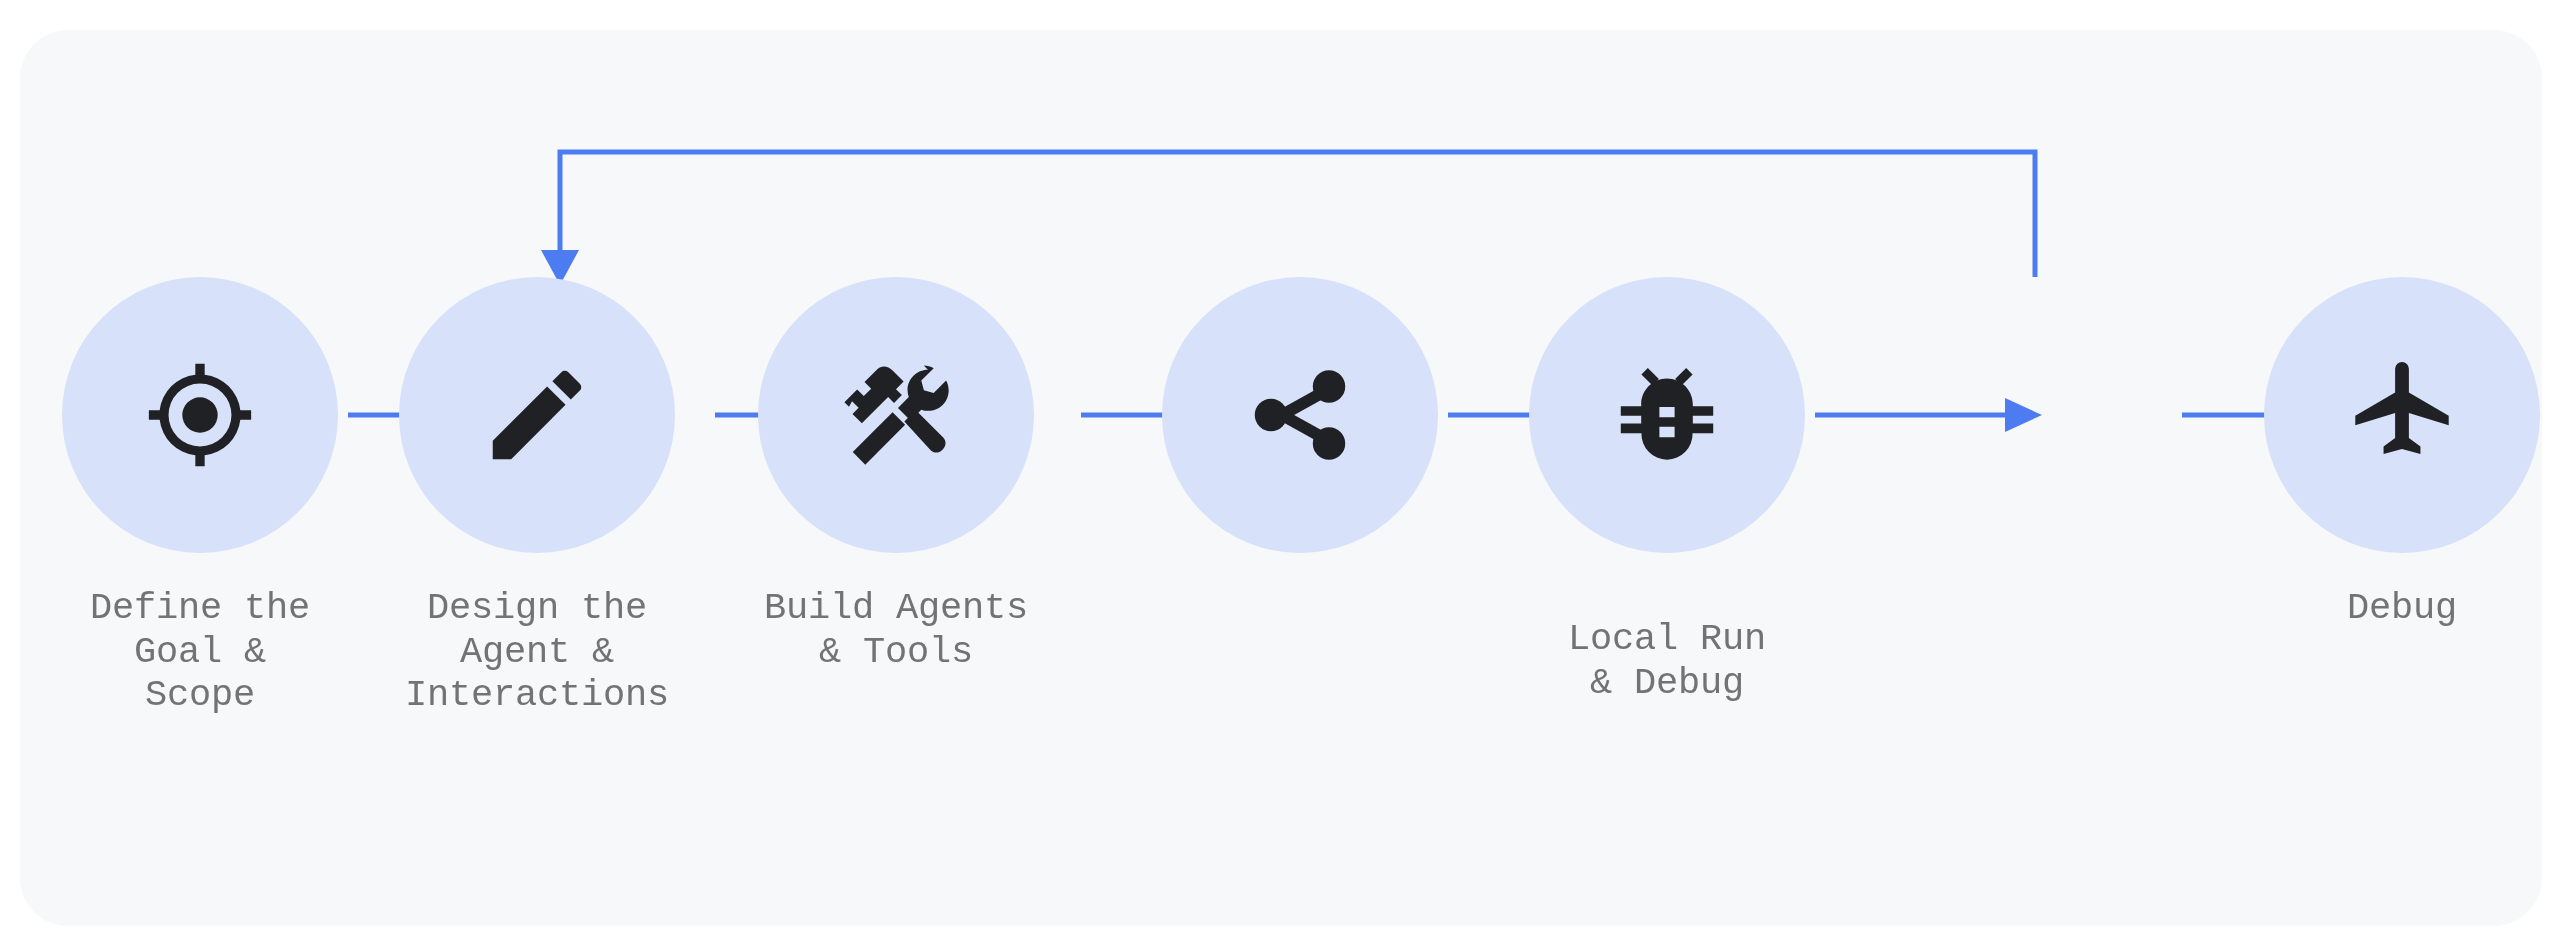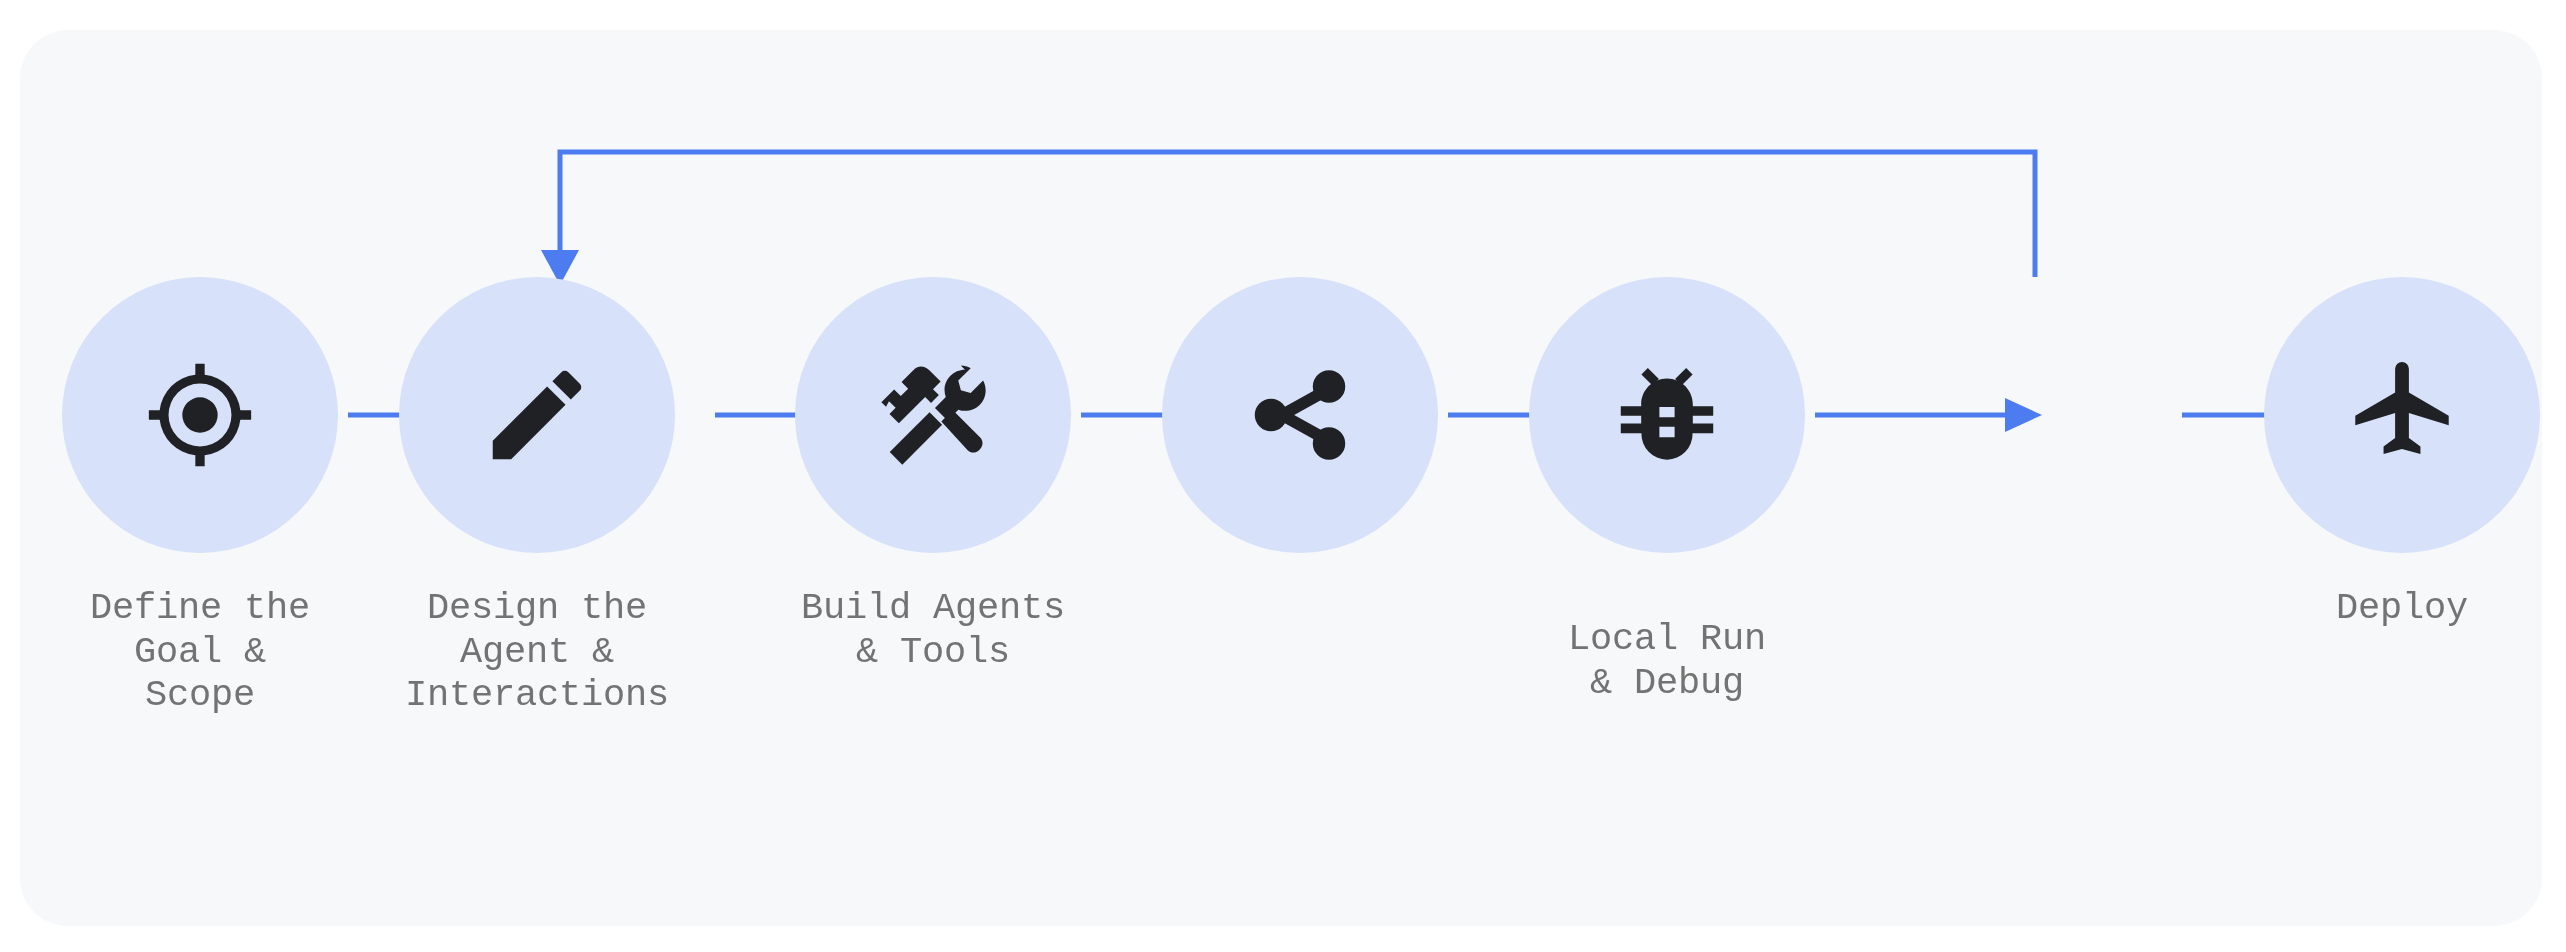--- a/index.html
+++ b/index.html
@@ -152,21 +152,21 @@
         <svg viewBox="0 0 24 24" xmlns="http://www.w3.org/2000/svg">
           <path d="M3 17.25V21h3.75L17.81 9.94l-3.75-3.75L3 17.25z"></path>
           <path d="M20.71 7.04a1 1 0 0 0 0-1.41l-2.34-2.34a1 1 0 0 0-1.41 0l-1.83 1.83 3.75 3.75 1.83-1.83z"></path>
         </svg>
       </div>
       <div class="step-label">Design the
 Agent &amp;
 Interactions</div>
     </div>
 
-    <div class="step" style="left:913px;">
+    <div class="step" style="left:876px;">
       <div class="step-circle">
         <svg viewBox="0 0 24 24" xmlns="http://www.w3.org/2000/svg">
           <path d="M1.5 9.4 4.1 6.8l1.35 1.35 1.5-1.5L5.6 5.3 8.2 2.7c.95-.95 2.25-.6 3.05.2l2.3 2.3-1.55 1.55 1.2 1.2-1.6 1.6-1.2-1.2-5.35 5.35-1.9-1.9 1.25-1.25-1.35-1.35L2.45 10.3 1.5 9.4z"></path>
           <path d="M18.5 2.8c-2.3 0-4.15 1.85-4.15 4.15 0 .5.09.97.25 1.41l-2.2 2.2 2.55 2.55 2.2-2.2c.44.16.91.25 1.41.25 2.3 0 4.15-1.85 4.15-4.15 0-.73-.19-1.42-.52-2.02l-2.53 2.53-1.99-.53-.53-1.99 2.53-2.53c-.6-.33-1.29-.52-2.02-.52z"></path>
           <path d="m3.2 19.55 8.1-8.1 2.55 2.55-8.1 8.1-2.55-2.55z"></path>
           <path d="m13.7 13.3 2.3-2.3 5.6 5.6c.63.63.63 1.67 0 2.3l-.25.25c-.63.63-1.67.63-2.3 0l-5.35-5.85z"></path>
         </svg>
       </div>
       <div class="step-label">Build Agents
 &amp; Tools</div>
@@ -194,17 +194,17 @@
 &amp; Debug</div>
     </div>
 
 
     <div class="step" style="left:2382px;">
       <div class="step-circle">
         <svg viewBox="0 0 24 24" xmlns="http://www.w3.org/2000/svg">
           <path d="M21.5 14.1v-1.95L13.4 7.4V2.6a1.4 1.4 0 0 0-2.8 0v4.8l-8.1 4.75v1.95l8.1-2.5v5.1l-2.35 1.7v1.55L12 18.9l3.75 1.05V18.4l-2.35-1.7v-5.1l8.1 2.5z"></path>
         </svg>
       </div>
-      <div class="step-label">Deploy</div>
+      <div class="step-label">Debug</div>
     </div>
 
   </div>
 </div>
 
 </body></html>

